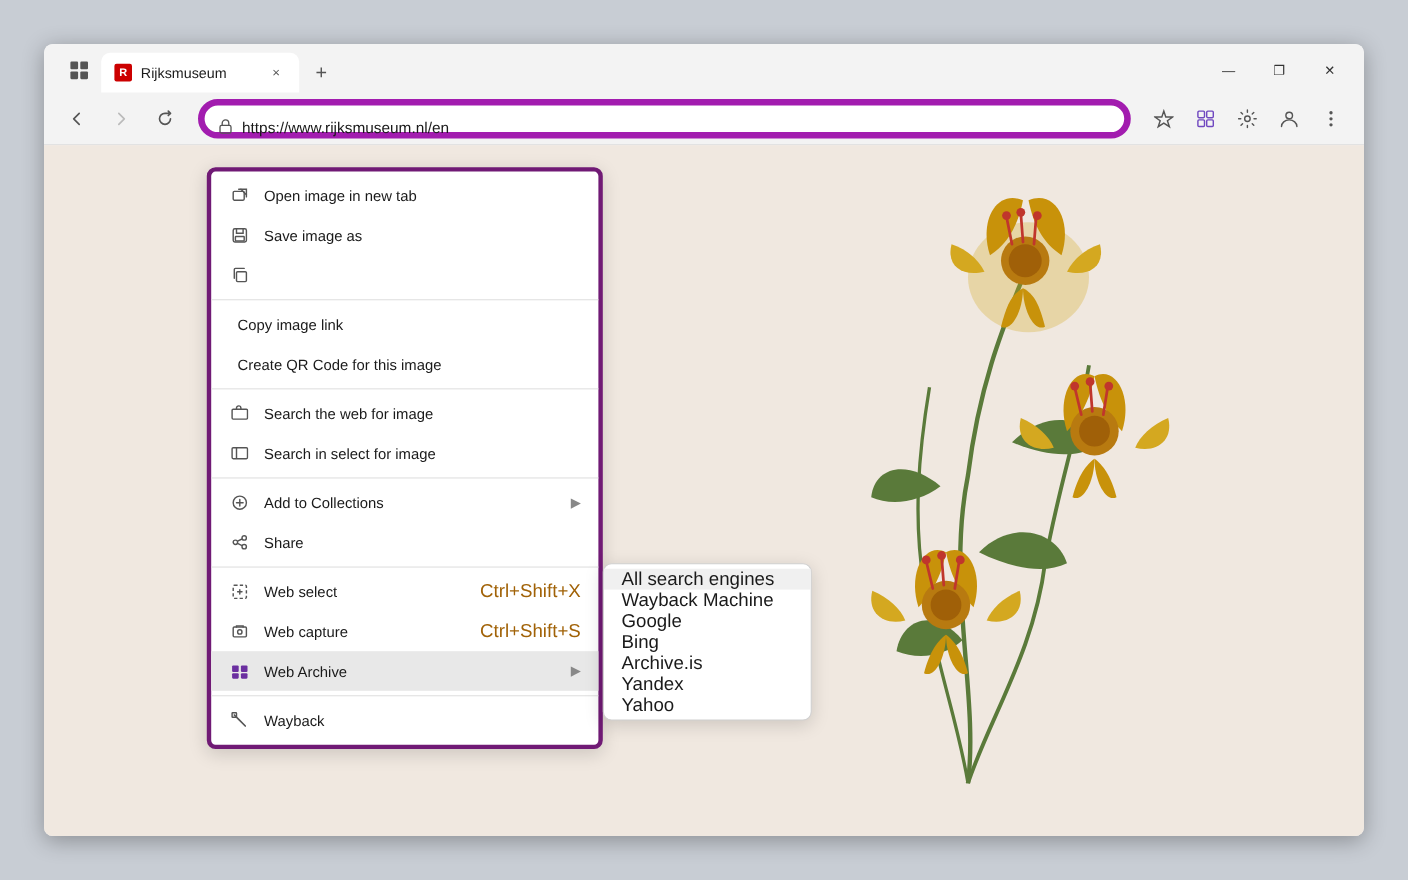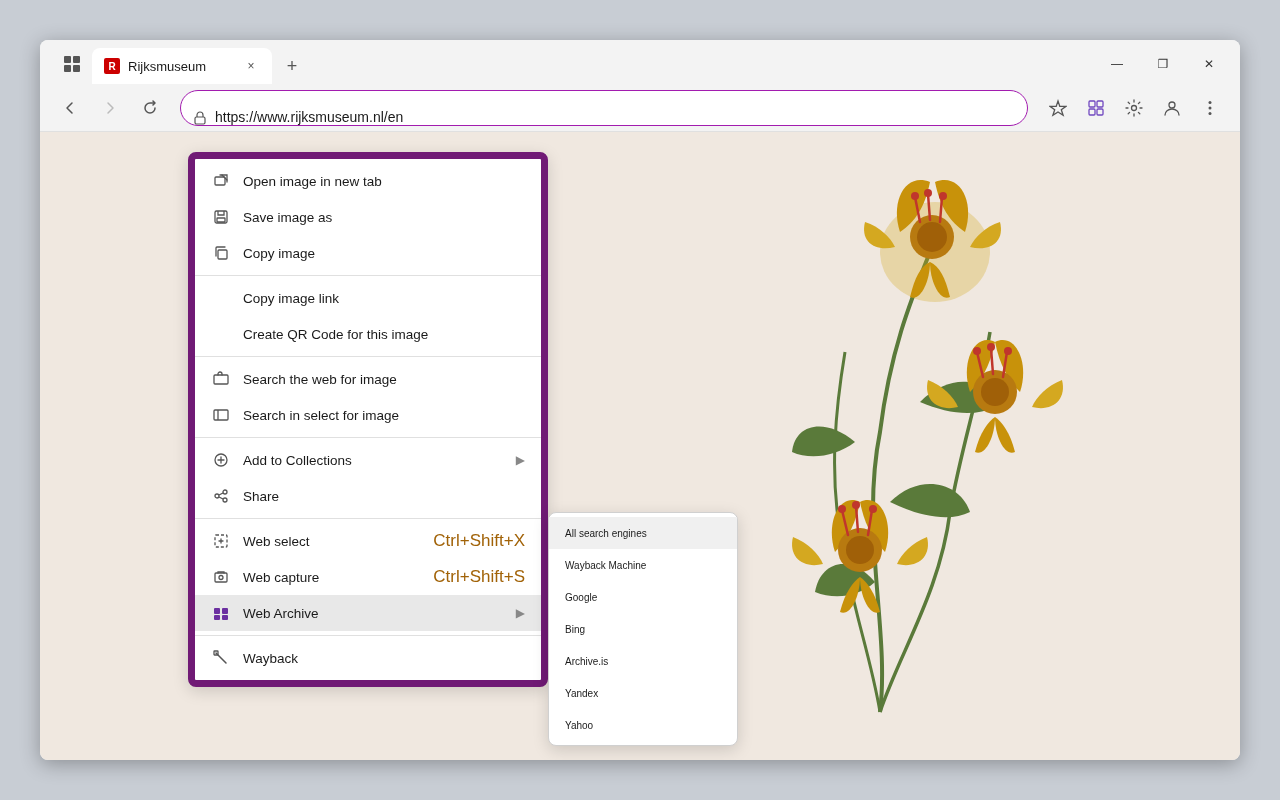--- a/index.html
+++ b/index.html
@@ -142,25 +142,25 @@
       font-size: 16px;
       background: transparent;
       border: none;
     }
     .nav-btn.disabled { color: #bbb; cursor: default; }
 
     .address-bar {
       flex: 1;
       height: 36px;
       background: #ffffff;
-      border: 1px solid #a21caf;
+      border: 6px solid #a21caf;
       border-radius: 18px;
       display: flex;
-      align-items: flex-end;
-      padding: 0 12px;
+      align-items: flex-start;
+      padding: 12px 12px;
       gap: 8px;
       margin: 0 8px;
     }
 
     .address-bar-lock {
       color: #555;
       font-size: 13px;
     }
 
     .address-text {
@@ -192,21 +192,21 @@
       height: 600px;
     }
 
     
     .context-menu {
       position: absolute;
       top: 20px;
       left: 148px;
       width: 360px;
       background: #ffffff;
-      border: 7px solid #701a75;
+      border: 4px solid #701a75;
       border-radius: 8px;
       box-shadow: 0 4px 16px rgba(0,0,0,0.15);
       padding: 4px 0;
       z-index: 100;
     }
 
     .menu-item {
       height: 36px;
       display: flex;
       align-items: center;
@@ -247,43 +247,43 @@
       font-size: 12px;
     }
 
     .menu-divider {
       height: 1px;
       background: #e0e0e0;
       margin: 4px 0;
     }
 
     .menu-item.no-icon {
-      padding-left: 48px;
+      padding-left: 24px;
     }
 
     
     .submenu {
       position: absolute;
       top: 380px;
       left: 508px;
       width: 190px;
       background: #ffffff;
       border: 1px solid #d0d0d0;
       border-radius: 8px;
       box-shadow: 0 4px 16px rgba(0,0,0,0.15);
       padding: 4px 0;
       z-index: 101;
     }
 
     .submenu-item {
-      height: 32px;
+      height: 19px;
       display: flex;
       align-items: center;
       padding: 0 16px;
-      font-size: 10px;
+      font-size: 17px;
       color: #1a1a1a;
       cursor: pointer;
     }
     .submenu-item.active { background: #f0f0f0; }
 
     
     svg { display: block; }
   </style>
 </head>
 <body>
@@ -476,21 +476,20 @@
         <span class="menu-item-label">Save image as</span>
       </div>
 
       <div class="menu-item">
         <span class="menu-item-icon">
           <svg width="16" height="16" viewBox="0 0 16 16" fill="none">
               <rect x="5" y="5" width="9" height="9" rx="1" stroke="#555" stroke-width="1.3"></rect>
               <path d="M3 11V3a1 1 0 0 1 1-1h8" stroke="#555" stroke-width="1.3" stroke-linecap="round"></path>
             </svg>
         </span>
-        <span class="menu-item-label">Copy image</span>
       </div>
 
       <div class="menu-divider"></div>
 
       <div class="menu-item no-icon">
         <span class="menu-item-label">Copy image link</span>
       </div>
 
       <div class="menu-item no-icon">
         <span class="menu-item-label">Create QR Code for this image</span>

